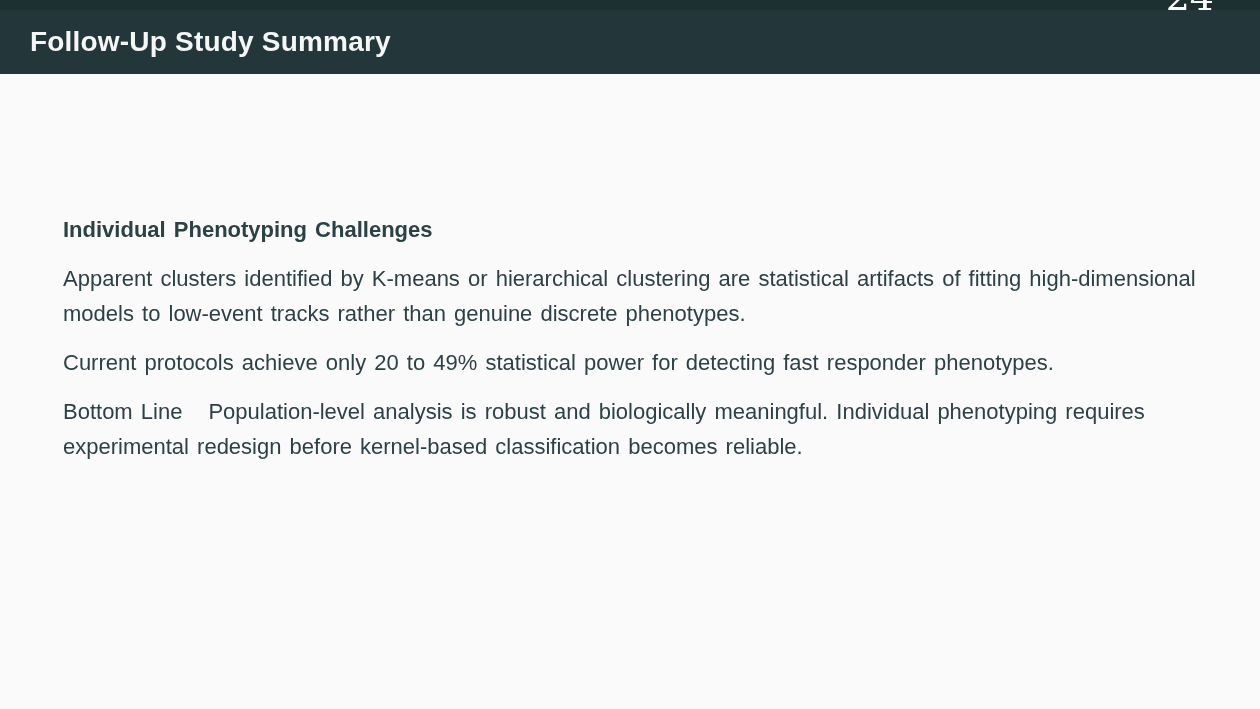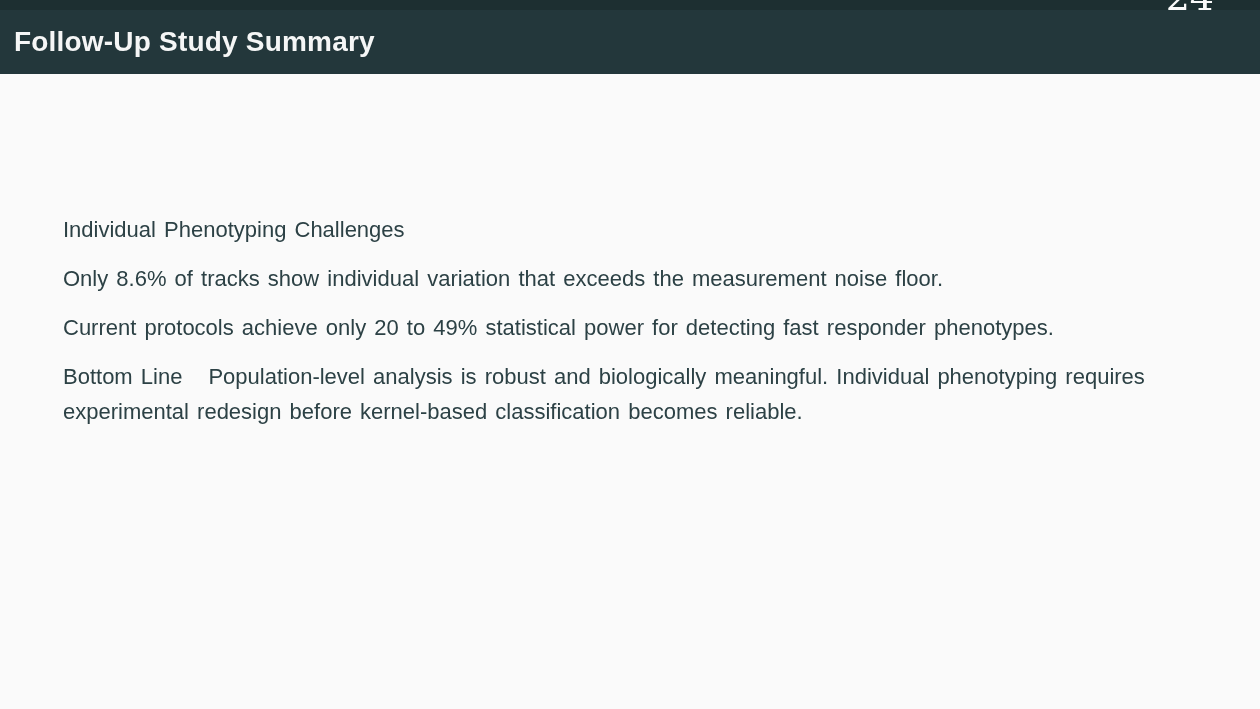--- a/index.html
+++ b/index.html
@@ -26,21 +26,21 @@
   .header-bar {
     position: absolute;
     top: 10px;
     left: 0;
     width: 100%;
     height: 64px;
     background: #23373b;
     display: flex;
     align-items: center;
     box-sizing: border-box;
-    padding-left: 14px;
+    padding-left: 30px;
   }
   .header-title {
     color: #f5f6f6;
     font-size: 28px;
     font-weight: bold;
     letter-spacing: 0.2px;
   }
   .page-number {
     position: absolute;
     top: -22px;
@@ -60,21 +60,21 @@
     padding: 138px 63px 0 63px;
     color: #2c4145;
     font-size: 22px;
     line-height: 35px;
     word-spacing: 2px;
   }
   .content p {
     margin: 0 0 14px 0;
   }
   .body-heading {
-    font-weight: normal;
+    font-weight: bold;
   }
   .bold-label {
     font-weight: normal;
     margin-right: 26px;
   }
 </style>
 </head>
 <body>
 
 <div class="slide">
@@ -82,20 +82,20 @@
   <div class="top-strip"></div>
 
   <div class="page-number">24</div>
 
   <div class="header-bar">
     <span class="header-title">Follow-Up Study Summary</span>
   </div>
 
   <div class="content">
     <p class="body-heading">Individual Phenotyping Challenges</p>
-    <p>Only 8.6% of tracks show individual variation that exceeds the measurement noise floor.</p>
+    <p>Apparent clusters identified by K-means or hierarchical clustering are statistical artifacts of fitting high-dimensional models to low-event tracks rather than genuine discrete phenotypes.</p>
     <p>Current protocols achieve only 20 to 49% statistical power for detecting fast responder phenotypes.</p>
     <p>
       <span class="bold-label">Bottom Line</span><span>Population-level analysis is robust and biologically meaningful. Individual phenotyping requires experimental redesign before kernel-based classification becomes reliable.</span>
     </p>
   </div>
 
 </div>
 
 </body></html>

